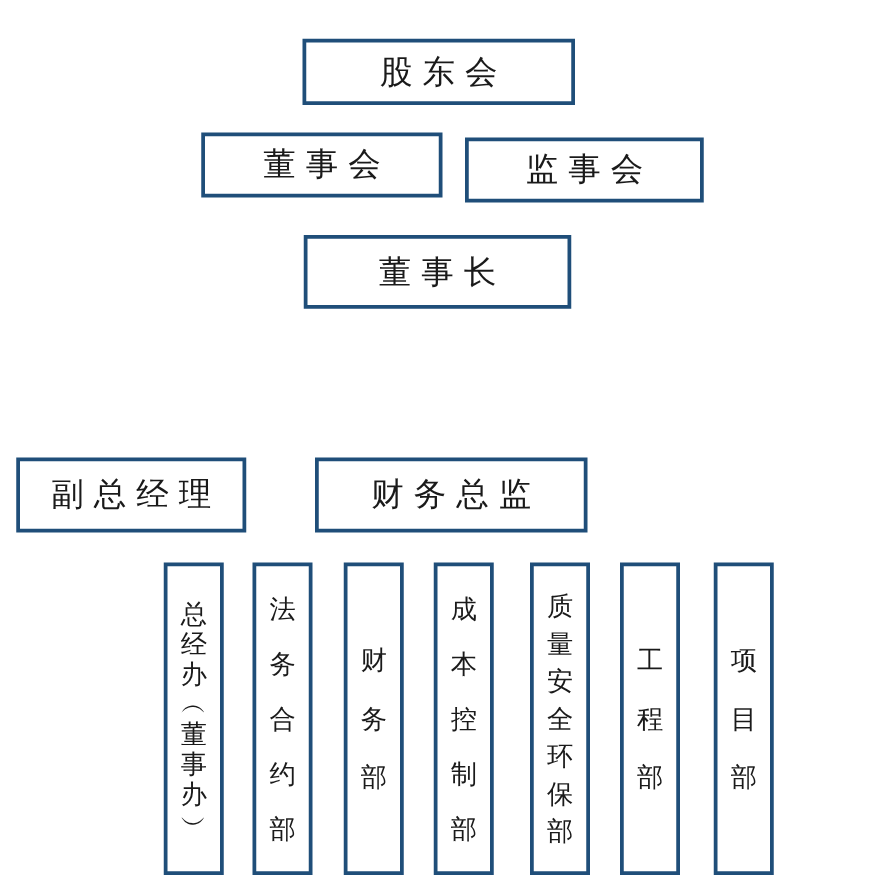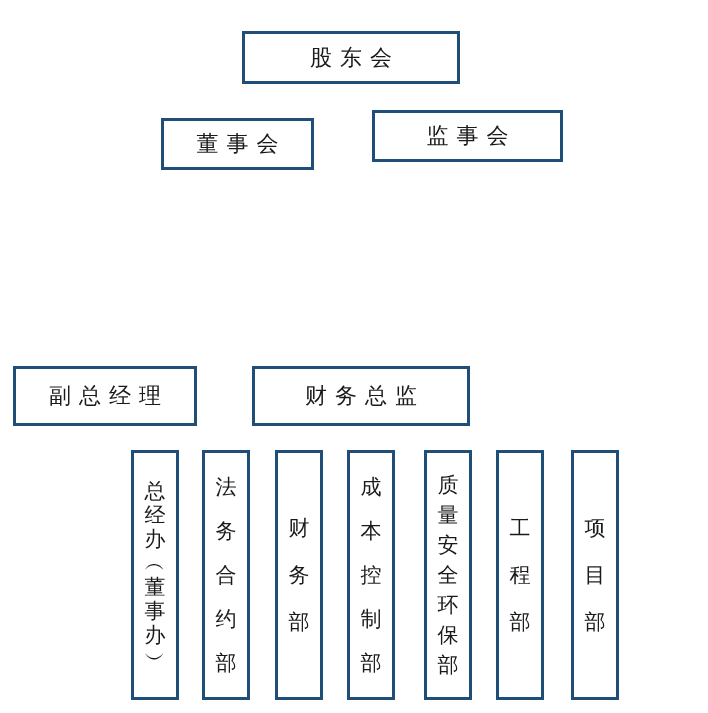--- a/index.html
+++ b/index.html
@@ -19,21 +19,21 @@
   .box{
     position:absolute;
     box-sizing:border-box;
     border:3px solid var(--border);
     background:var(--bg);
     display:flex;
     align-items:center;
     justify-content:center;
   }
   .h .lbl{
-    font-size:22px;
+    font-size:26px;
     letter-spacing:8px;
     padding-left:8px; 
     white-space:nowrap;
     line-height:1;
     font-family:Liberation Serif, serif;
   }
   .vtext{
     display:flex;
     flex-direction:column;
     align-items:center;
@@ -49,27 +49,30 @@
 </style>
 </head>
 <body>
 
 <div class="canvas">
 
   <div class="box h" style="left:242px;top:31px;width:218px;height:53px">
     <span class="lbl">股东会</span>
   </div>
 
-  <div class="box h" style="left:161px;top:118px;width:153px;height:52px">
+  <div class="box h" style="left:161px;top:106px;width:193px;height:52px">
     <span class="lbl">董事会</span>
   </div>
   <div class="box h" style="left:372px;top:110px;width:191px;height:52px">
     <span class="lbl">监事会</span>
   </div>
 
+  <div class="box h" style="left:243px;top:188px;width:214px;height:59px">
+    <span class="lbl">董事长</span>
+  </div>
 
 
   <div class="box h" style="left:13px;top:366px;width:184px;height:60px">
     <span class="lbl">副总经理</span>
   </div>
   <div class="box h" style="left:252px;top:366px;width:218px;height:60px">
     <span class="lbl">财务总监</span>
   </div>
 
   <div class="box v gap-8" style="left:131px;top:450px;width:48px;height:250px">

